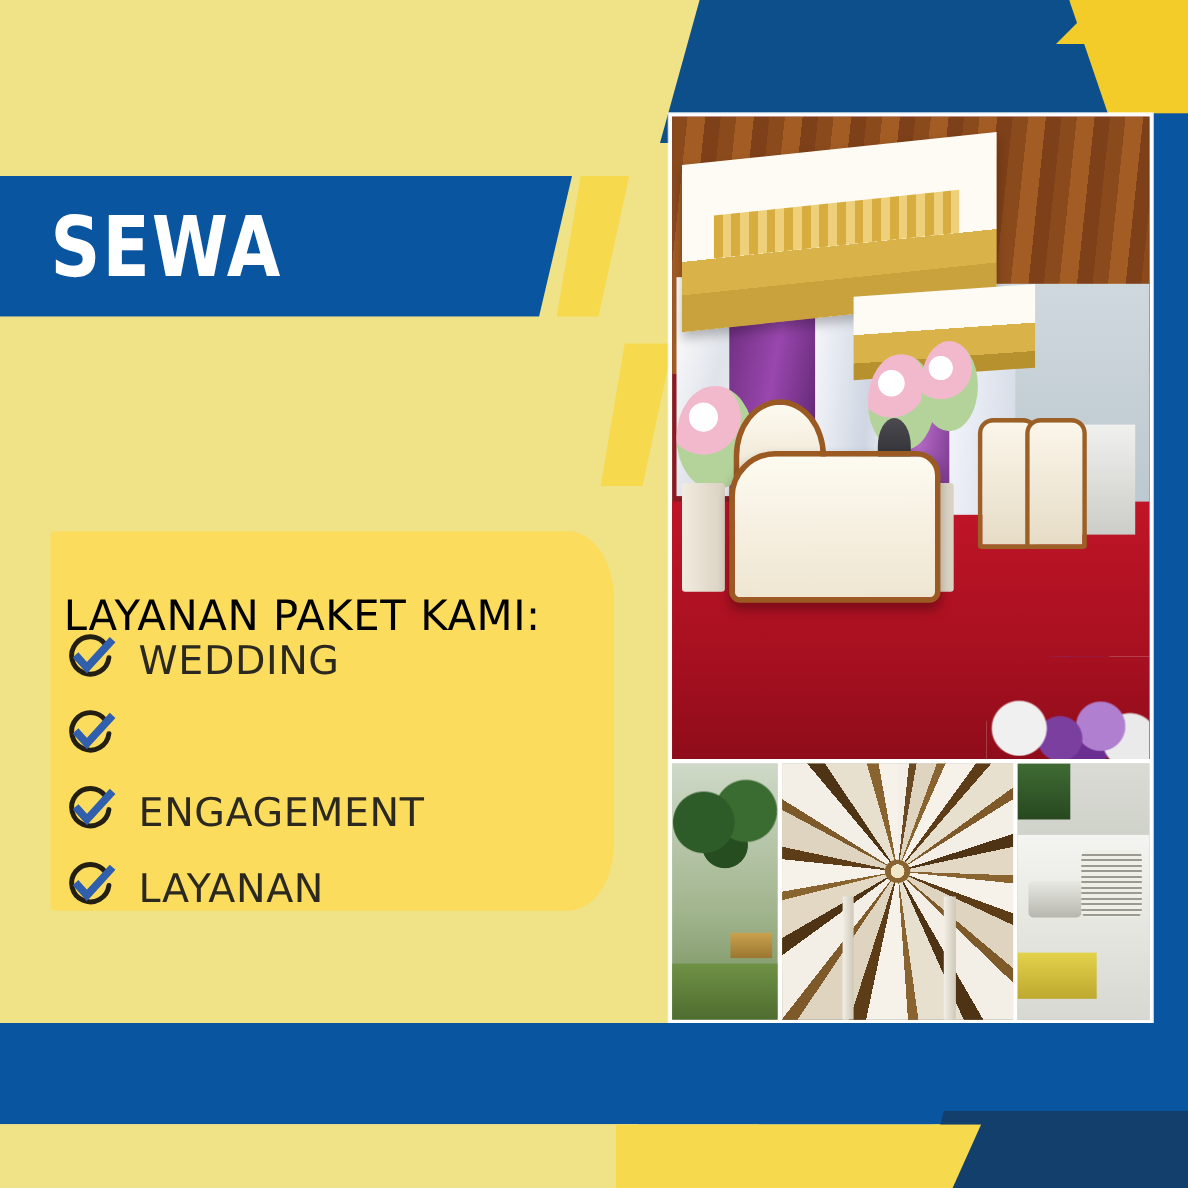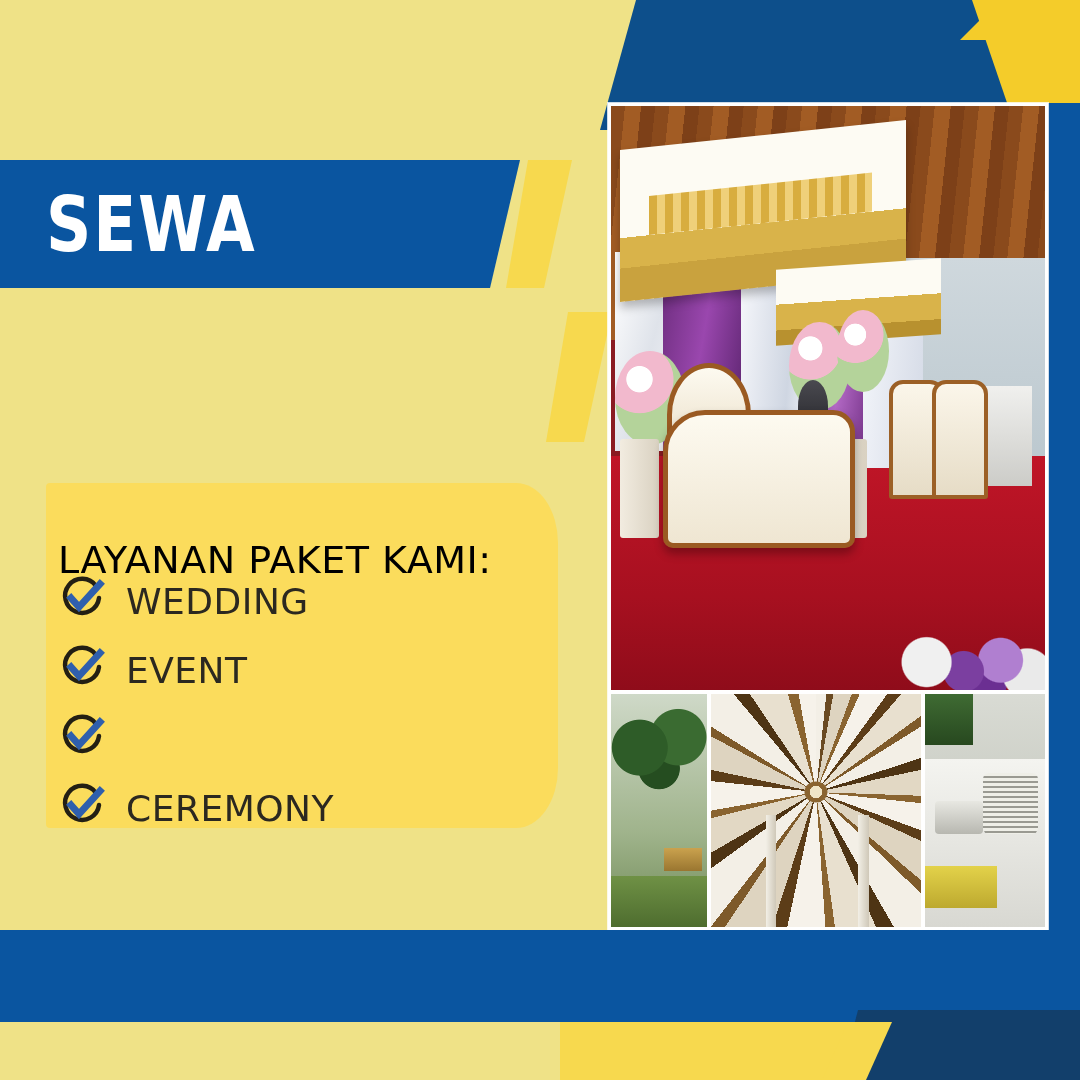--- a/index.html
+++ b/index.html
@@ -324,40 +324,40 @@
       <span class="svc-label">WEDDING</span>
     </div>
 
     <div class="svc-row">
       <span class="svc-icon">
         <svg viewBox="0 0 48 48" width="48" height="48">
           <path d="M38 12 A17 17 0 1 0 41 24" fill="none" stroke="#231f13" stroke-width="4.5" stroke-linecap="round"></path>
           <path d="M13 24 L21 33 L42 10" fill="none" stroke="#2f5fad" stroke-width="7" stroke-linecap="square" stroke-linejoin="miter"></path>
         </svg>
       </span>
-      <span class="svc-label">EVENT</span>
     </div>
 
     <div class="svc-row">
       <span class="svc-icon">
         <svg viewBox="0 0 48 48" width="48" height="48">
           <path d="M38 12 A17 17 0 1 0 41 24" fill="none" stroke="#231f13" stroke-width="4.5" stroke-linecap="round"></path>
           <path d="M13 24 L21 33 L42 10" fill="none" stroke="#2f5fad" stroke-width="7" stroke-linecap="square" stroke-linejoin="miter"></path>
         </svg>
       </span>
+      <span class="svc-label">ENGAGEMENT</span>
     </div>
 
     <div class="svc-row">
       <span class="svc-icon">
         <svg viewBox="0 0 48 48" width="48" height="48">
           <path d="M38 12 A17 17 0 1 0 41 24" fill="none" stroke="#231f13" stroke-width="4.5" stroke-linecap="round"></path>
           <path d="M13 24 L21 33 L42 10" fill="none" stroke="#2f5fad" stroke-width="7" stroke-linecap="square" stroke-linejoin="miter"></path>
         </svg>
       </span>
-      <span class="svc-label">CEREMONY</span>
+      <span class="svc-label">LAYANAN</span>
     </div>
 
   </div>
 
   <div class="collage-right-strip"></div>
   <div class="collage">
 
     <div class="collage-main">
       <div class="scene">
         <div class="ceiling"></div>

